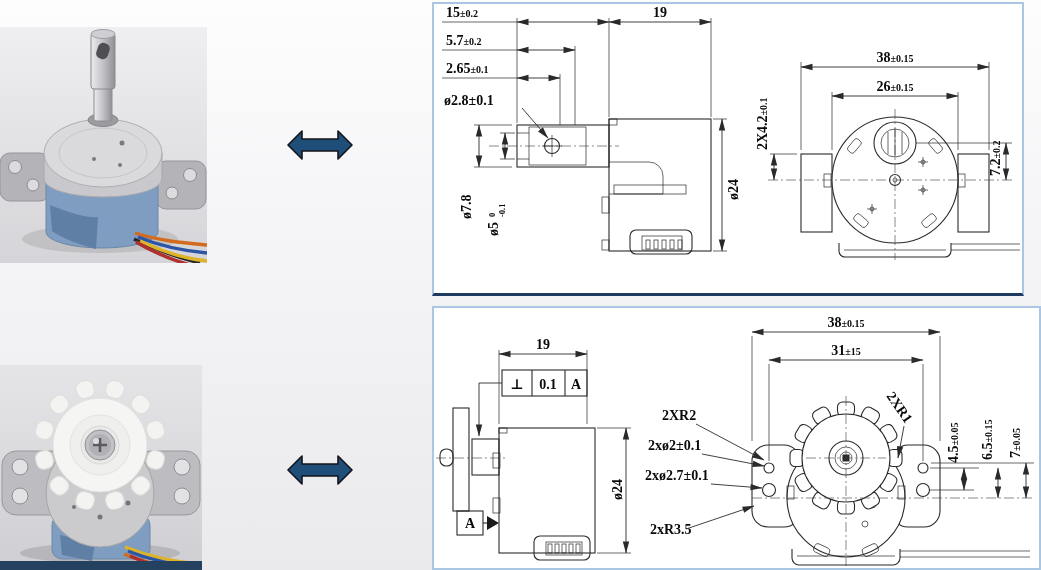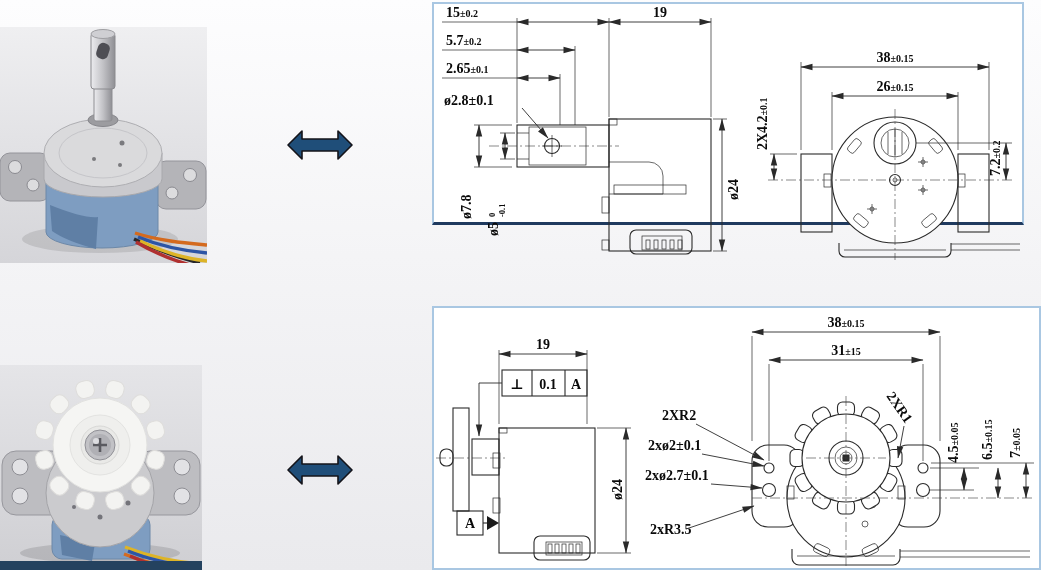--- a/index.html
+++ b/index.html
@@ -7,21 +7,21 @@
         background:linear-gradient(180deg,#fdfdfe 0%,#f4f4f6 45%,#eaeaed 100%);
         font-family:"Liberation Serif", "DejaVu Serif", serif;}
   .photo{position:absolute;overflow:hidden;}
   .photo-top{left:0;top:27;width:207px;height:236px;top:27px;}
   .photo-bottom{left:0;top:365px;width:202px;height:205px;}
   .arrow{position:absolute;width:66px;height:34px;}
   .arrow-top{left:287px;top:128px;}
   .arrow-bottom{left:287px;top:453px;}
   .panel{position:absolute;background:#ffffff;box-sizing:border-box;
          border:2px solid #a9c7e2;}
-  .panel-top{left:432px;top:2px;width:592px;height:223px;border-bottom:3px solid #1f3a5f;}
+  .panel-top{left:432px;top:2px;width:592px;height:294px;border-bottom:3px solid #1f3a5f;}
   .panel-bottom{left:432px;top:306px;width:609px;height:264px;}
   .panel svg{display:block;}
   
   .ln{fill:none;stroke:#2a2a2a;stroke-width:1.1;}
   .wh{fill:#ffffff;stroke:#2a2a2a;stroke-width:1.1;}
   .tn{fill:none;stroke:#2a2a2a;stroke-width:0.7;}
   .cl{fill:none;stroke:#3a3a3a;stroke-width:0.6;stroke-dasharray:10 3 2 3;}
   .dl{fill:none;stroke:#2a2a2a;stroke-width:0.9;marker-start:url(#arr);marker-end:url(#arr);}
   .le{fill:none;stroke:#2a2a2a;stroke-width:0.9;marker-end:url(#arr);}
   .dim{font:600 14px "Liberation Serif","DejaVu Serif",serif;fill:#0a0a0a;}

